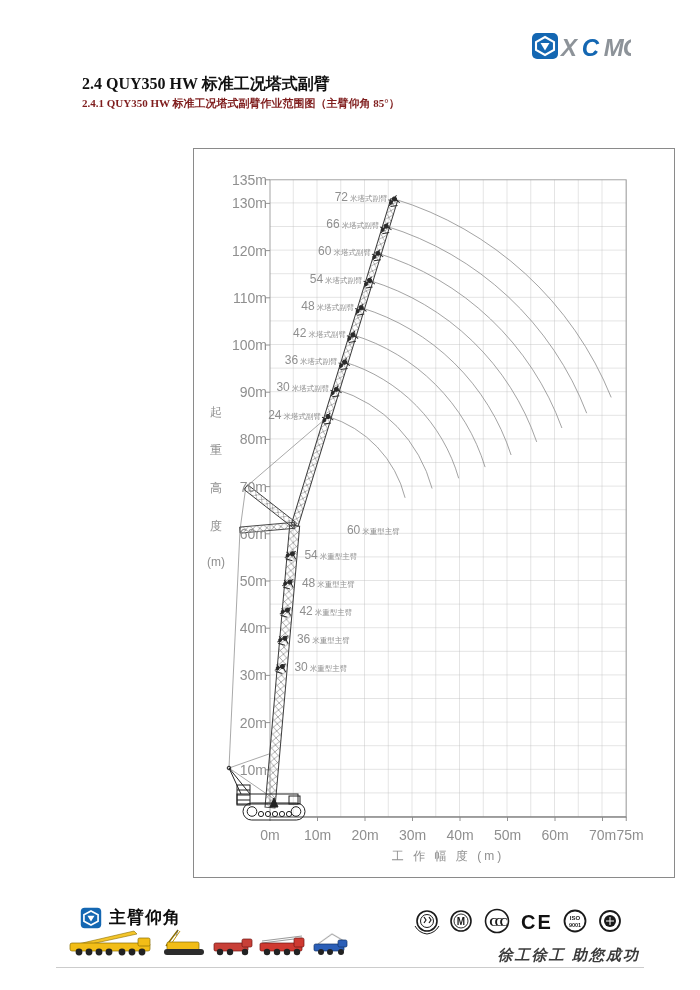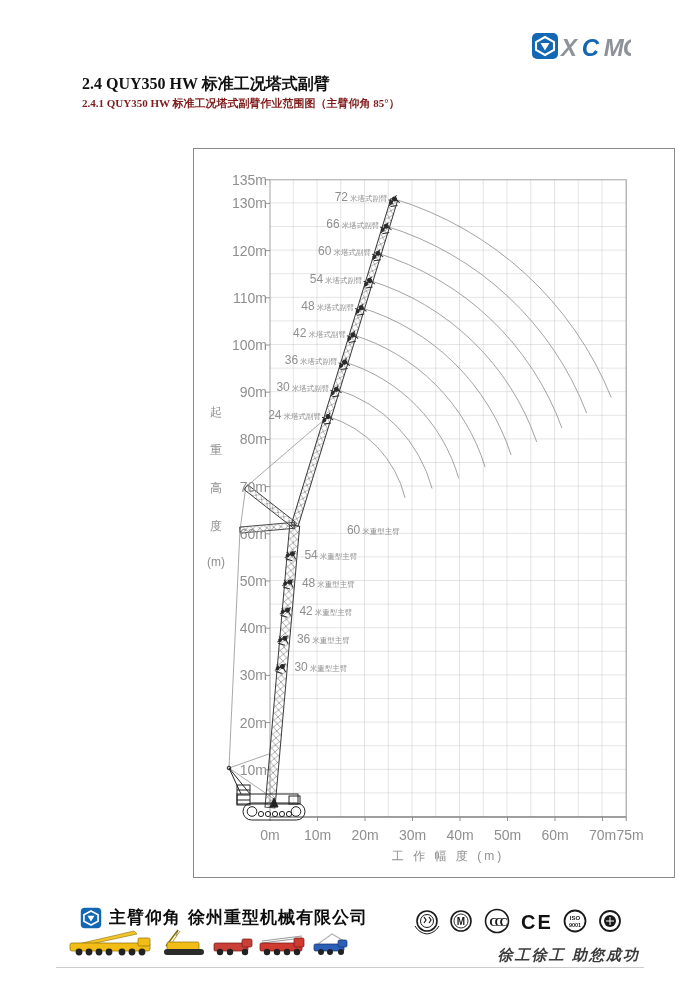--- a/index.html
+++ b/index.html
@@ -210,21 +210,20 @@
   </svg>
   </div>
 
   <div class="footer-co">
     <svg width="22" height="22" viewBox="0 0 28 28">
       <rect x="1" y="1" width="26" height="26" rx="5" fill="#1467b2"></rect>
       <path d="M14,5 L23,10 L23,18 L14,23 L5,18 L5,10 Z" fill="none" stroke="#ffffff" stroke-width="2.1"></path>
       <path d="M9.5,11 L18.5,11 L14,18.5 Z" fill="#ffffff"></path>
     </svg>
     <span class="co-bold">主臂仰角</span>
-    <span class="co-name">徐州重型机械有限公司</span>
   </div>
 
   <div class="trucks">
     <svg width="290" height="30" viewBox="0 0 290 30">
 
       <g>
         <polygon points="12,16 68,3 71,6 16,18" fill="#f4c52a" stroke="#8a6d00" stroke-width="0.6"></polygon>
         <rect x="4" y="15" width="80" height="8" rx="2" fill="#f2bd17" stroke="#8a6d00" stroke-width="0.7"></rect>
         <rect x="72" y="10" width="12" height="8" rx="1.5" fill="#f2bd17" stroke="#8a6d00" stroke-width="0.7"></rect>
         <circle cx="13" cy="24" r="3.4" fill="#222"></circle>

